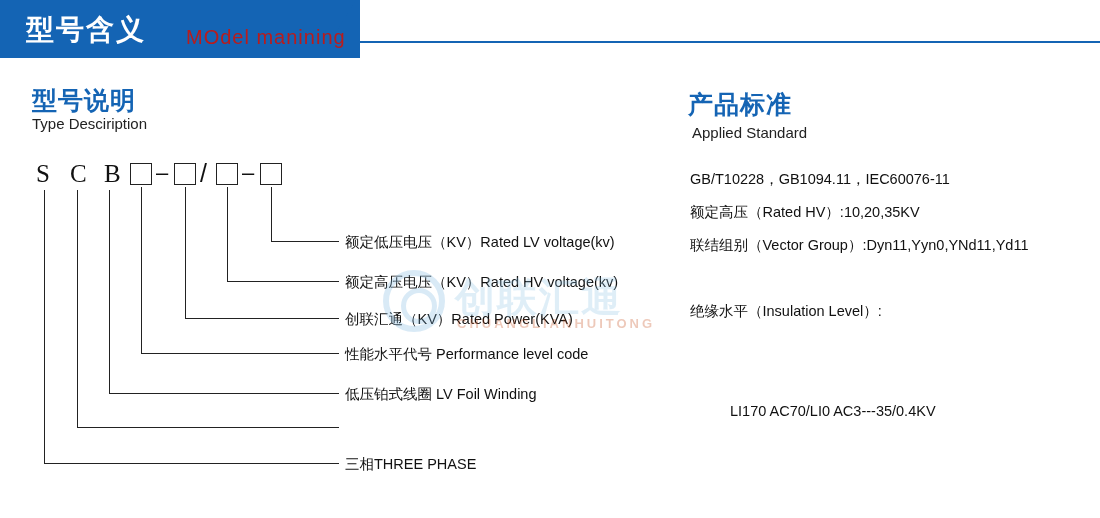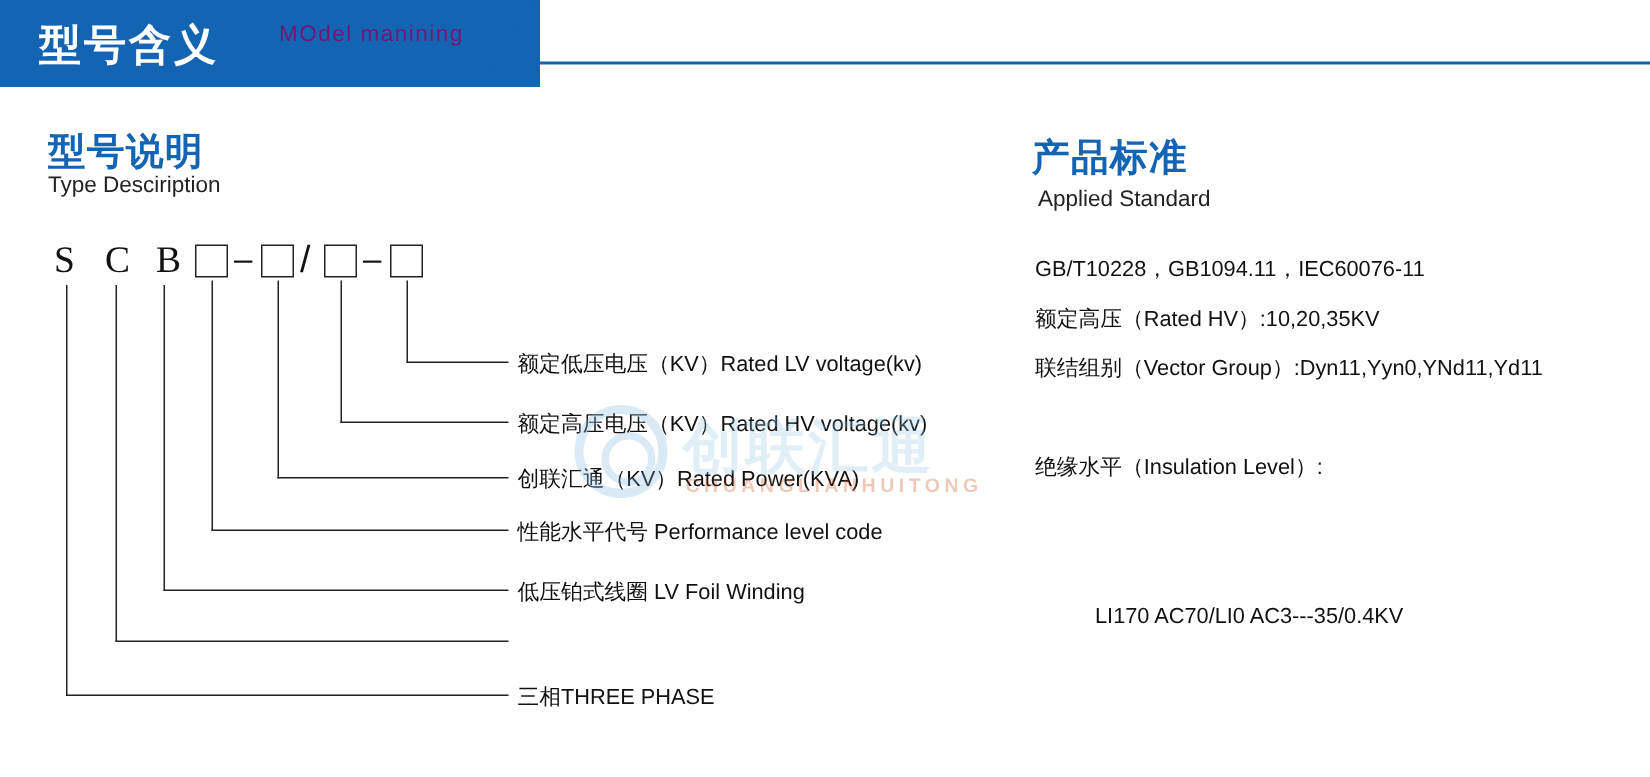--- a/index.html
+++ b/index.html
@@ -37,23 +37,23 @@
   .banner-title {
     position: absolute;
     left: 26px; top: 11px;
     font-size: 28px;
     font-weight: bold;
     color: #ffffff;
     letter-spacing: 2px;
   }
   .banner-sub {
     position: absolute;
-    left: 186px; top: 14px;
-    font-size: 15px;
-    color: #701a75;
+    left: 186px; top: 26px;
+    font-size: 20px;
+    color: #b91c1c;
     letter-spacing: 1px;
   }
   .banner-line {
     position: absolute;
     left: 356px; top: 41px;
     width: 744px; height: 2px;
     background: #1464b4;
   }
 
   

